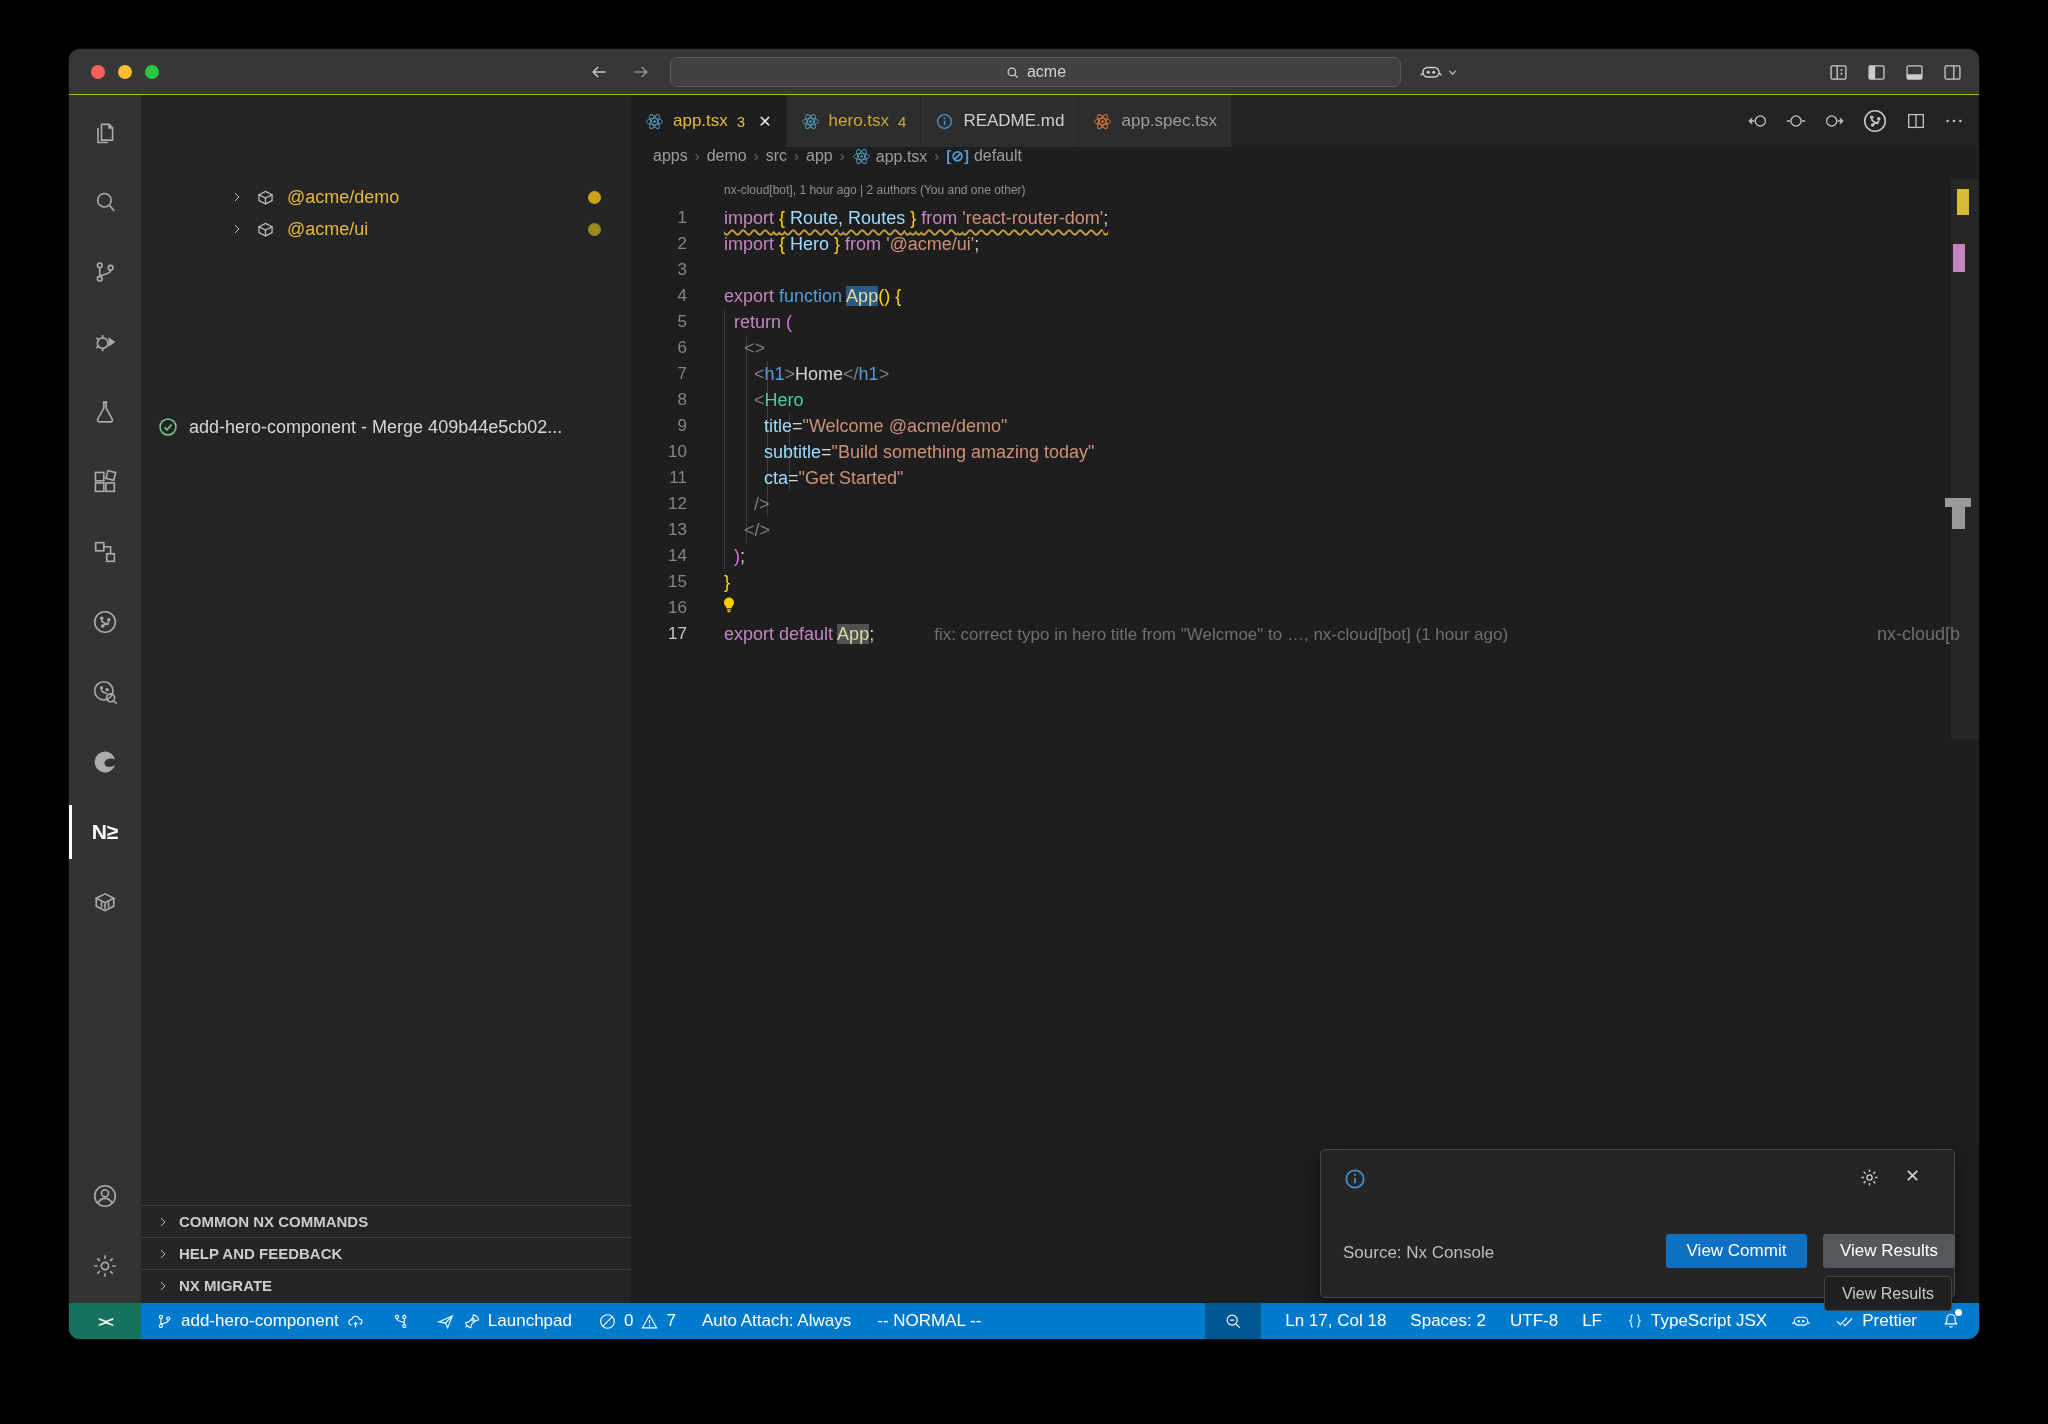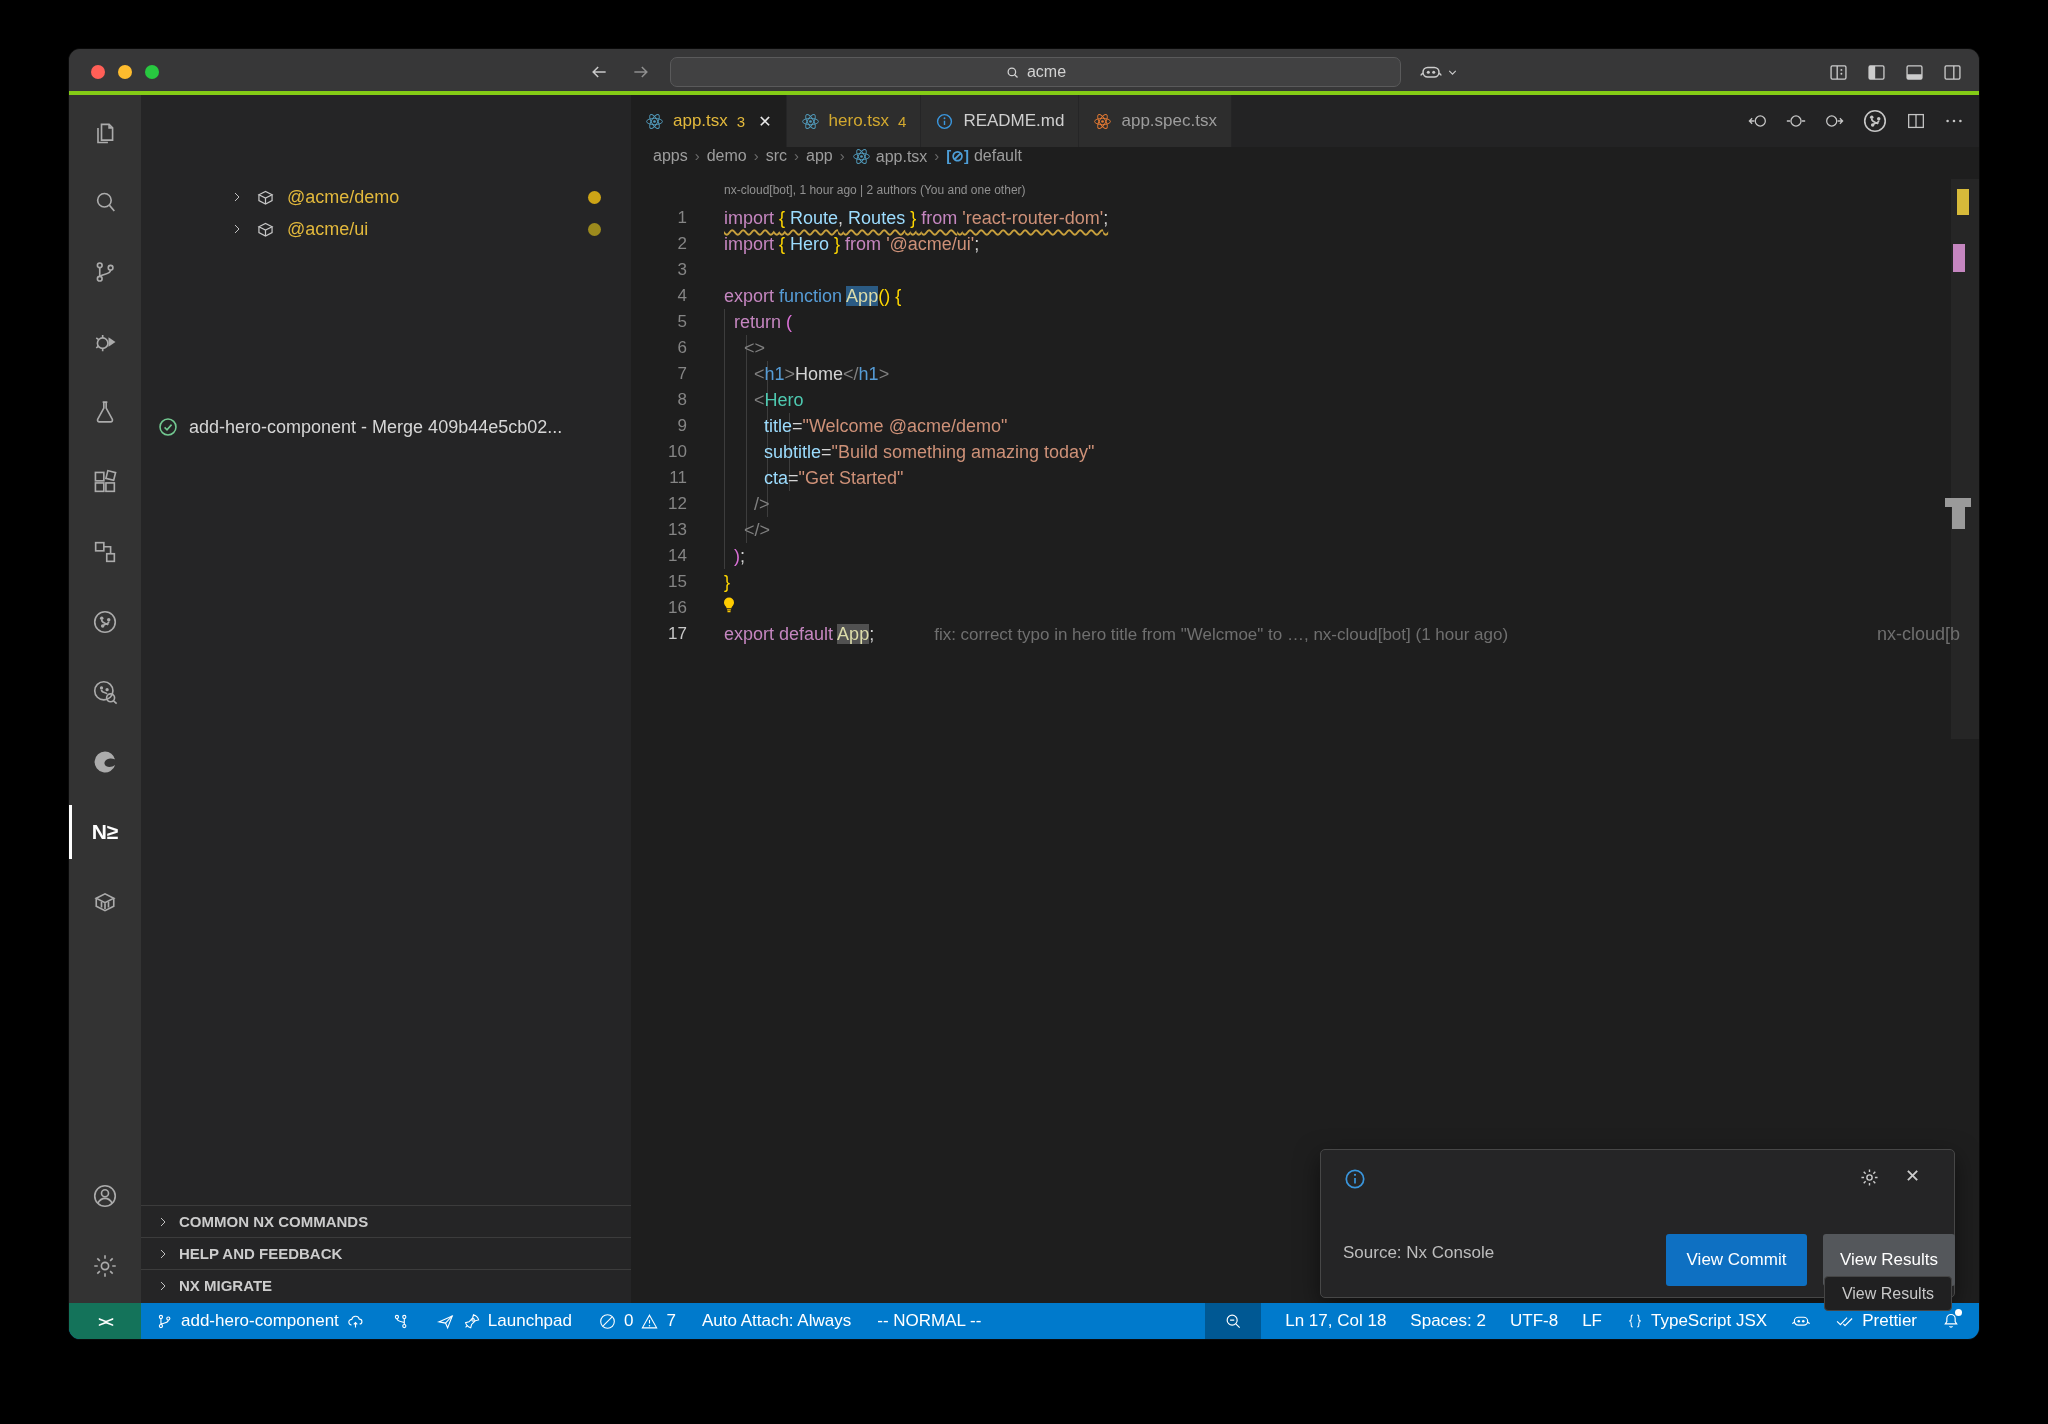--- a/index.html
+++ b/index.html
@@ -1,20 +1,20 @@
 <!DOCTYPE html>
 <html><head>
 <meta charset="utf-8">
 <style>
   html,body{margin:0;padding:0;background:#000;width:2048px;height:1424px;overflow:hidden;}
   *{box-sizing:border-box;font-family:"Liberation Sans",sans-serif;}
   .window{position:absolute;left:68px;top:48px;width:1912px;height:1292px;background:#1e1e1e;
           border-radius:12px;overflow:hidden;box-shadow:0 24px 70px rgba(0,0,0,.7);border:1px solid #0a0a0a;}
   
-  .titlebar{position:absolute;left:0;top:0;right:0;height:46px;background:#373738;border-bottom:4px solid #84cc16;}
+  .titlebar{position:absolute;left:0;top:0;right:0;height:46px;background:#373738;border-bottom:1px solid #84cc16;}
   .traffic{position:absolute;left:22px;top:16px;display:flex;gap:13px;}
   .traffic span{width:14px;height:14px;border-radius:50%;display:block;}
   .nav-arrows{position:absolute;left:520px;top:0;height:46px;display:flex;align-items:center;gap:22px;color:#c9c9c9;}
   .nav-arrows .fwd{color:#8f8f8f;}
   .searchbox{position:absolute;left:601px;top:8px;width:731px;height:30px;background:#414142;border:1px solid #5a5a5b;
              border-radius:7px;display:flex;align-items:center;justify-content:center;gap:7px;color:#d2d2d2;font-size:16px;}
   .tb-right{position:absolute;right:16px;top:0;height:46px;display:flex;align-items:center;gap:17px;color:#cccccc;}
   .copilot-wrap{position:absolute;left:1350px;top:0;height:46px;display:flex;align-items:center;gap:3px;color:#cccccc;}
   
   .main{position:absolute;left:0;top:46px;right:0;bottom:36px;display:flex;}
@@ -76,21 +76,21 @@
   .ov-mark{position:absolute;}
   .lightbulb{position:absolute;left:88px;}
   
   .toast{position:absolute;left:1251px;top:1100px;width:635px;height:149px;background:#252526;border:1px solid #474747;
          border-radius:5px;box-shadow:0 8px 24px rgba(0,0,0,.5);z-index:40;color:#d8d8d8;}
   .toast-title{position:absolute;left:60px;top:13px;width:460px;font-size:18px;line-height:30px;color:#dddddd;}
   .toast-info{position:absolute;left:22px;top:17px;color:#3a96dd;}
   .toast-gear{position:absolute;right:74px;top:17px;color:#cccccc;cursor:pointer;}
   .toast-close{position:absolute;right:34px;top:15px;color:#cccccc;font-size:18px;cursor:pointer;}
   .toast-source{position:absolute;left:22px;top:93px;font-size:17px;color:#bdbdbd;}
-  .toast-btn{position:absolute;height:52px;top:84px;border:none;border-radius:3px;font-size:17px;color:#ffffff;
+  .toast-btn{position:absolute;height:34px;top:84px;border:none;border-radius:3px;font-size:17px;color:#ffffff;
              display:flex;align-items:center;justify-content:center;cursor:pointer;}
   .btn-commit{left:345px;width:141px;background:#0e70c2;}
   .btn-results{left:502px;width:132px;background:#54575b;}
   .tooltip{position:absolute;left:1755px;top:1227px;width:128px;height:35px;background:#202021;border:1px solid #454545;
            border-radius:4px;display:flex;align-items:center;justify-content:center;font-size:16px;color:#c8c8c8;z-index:60;}
   
   .statusbar{position:absolute;left:0;bottom:0;right:0;height:36px;background:#007ACC;color:#fff;display:flex;
              align-items:center;font-size:17px;z-index:50;}
   .remote{width:72px;height:36px;background:#14735a;display:flex;align-items:center;justify-content:center;
           font-weight:700;letter-spacing:-2px;font-size:15px;cursor:pointer;}

